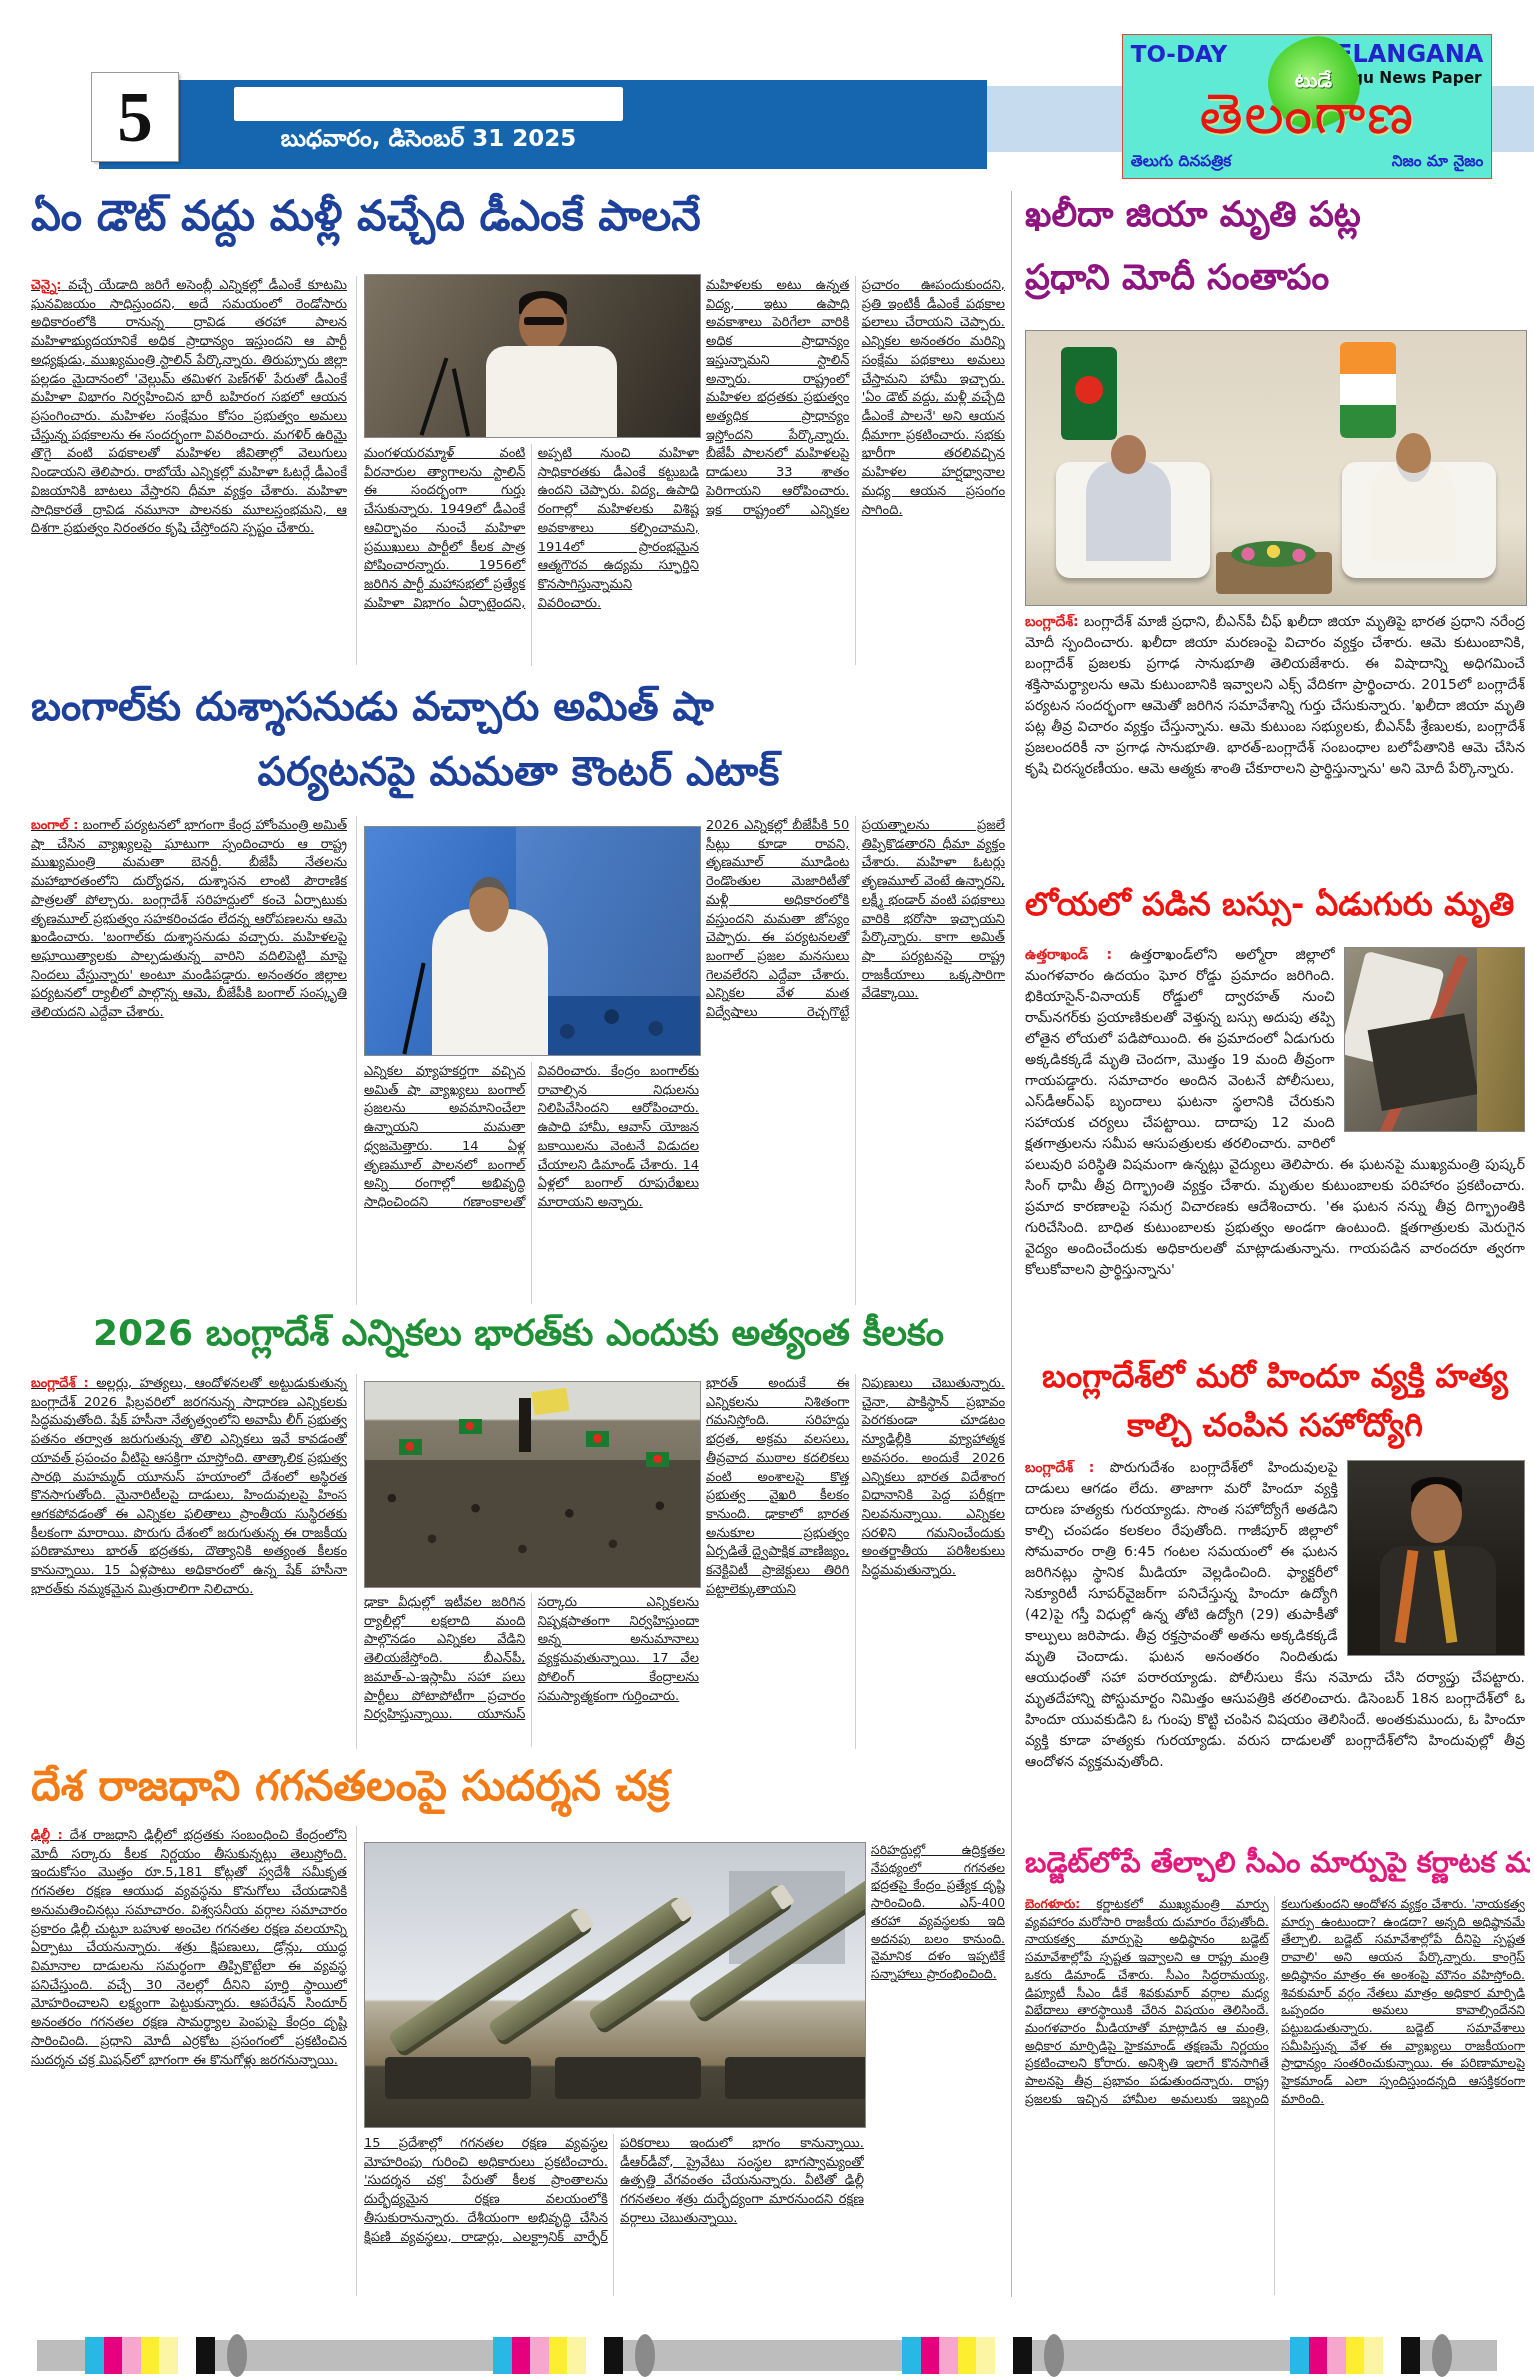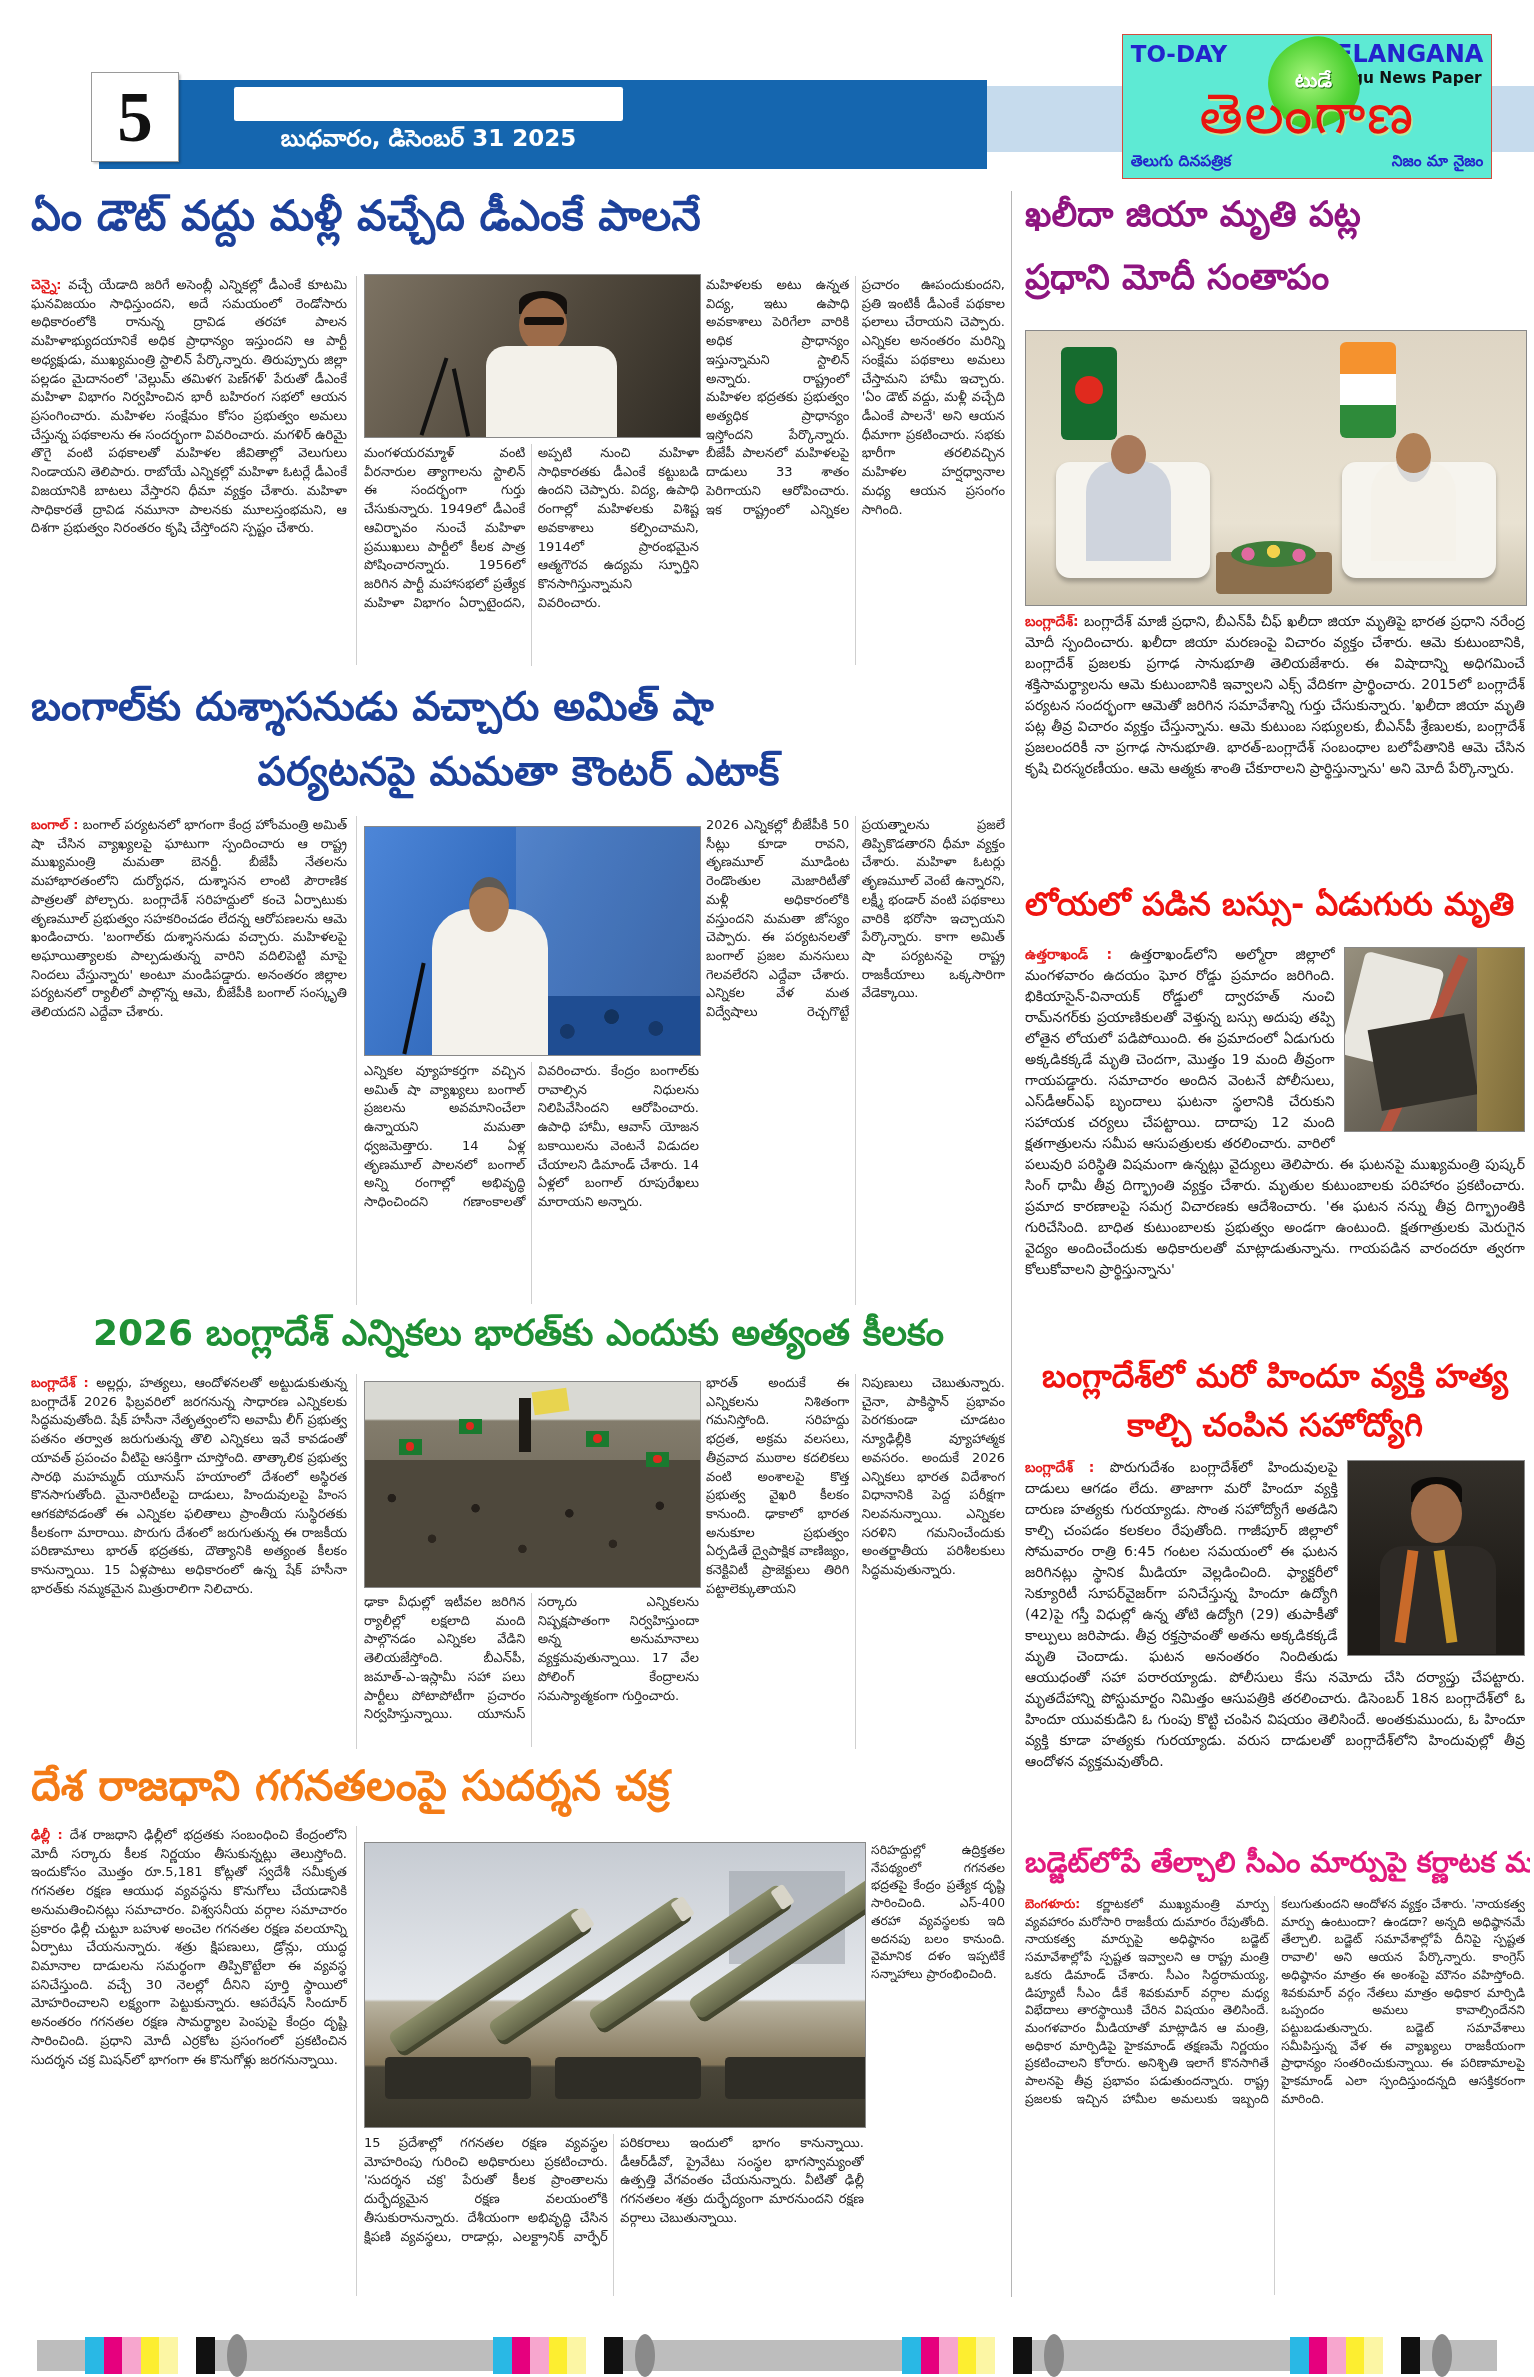--- a/index.html
+++ b/index.html
@@ -28,21 +28,21 @@
   .logo .map span{color:#fff;font-weight:800;font-size:20px;text-shadow:0.8px 0.8px 0 #1c6e12;transform:rotate(8deg);}
   .logo .script{position:absolute;left:0;top:51px;width:100%;text-align:center;color:#e8140f;
                 font-weight:400;font-size:56px;line-height:1;text-shadow:1.5px 1.5px 0 #bfe79a;letter-spacing:1.5px;}
   .logo .bl{position:absolute;left:7.7px;bottom:4.6px;color:#2323cc;font-size:15.4px;font-weight:600;}
   .logo .br{position:absolute;right:7.7px;bottom:4.6px;color:#2323cc;font-size:15.4px;font-weight:800;}
   
   .vrule{left:1011px;top:191px;width:0.8px;height:2106px;background:#b5b5b5;}
   .headline{font-weight:800;white-space:nowrap;overflow:hidden;}
   .h-navy{color:#1d419b;} .h-purple{color:#8e1580;} .h-red{color:#ef1410;}
   .h-green{color:#1f9035;} .h-orange{color:#f47b16;} .h-pink{color:#e2187d;}
-  .body{font-size:13px;line-height:1.44;text-align:justify;overflow:hidden;}
+  .body{font-size:13px;line-height:1.44;text-align:justify;overflow:hidden;text-decoration:underline;}
   .body-lg{font-size:14px;line-height:1.5;text-align:justify;overflow:hidden;}
   .dateline{font-weight:800;color:#e31c1c;}
   .cols2{column-count:2;column-gap:12.3px;column-rule:0.8px solid #cfcfcf;}
   .rrule{border-right:0.8px solid #cfcfcf;padding-right:9.3px;}
   .photo{overflow:hidden;border:0.8px solid #888;}
   
   .ph-stalin{background:linear-gradient(120deg,#7d7363 0%,#50483c 55%,#2f2b24 100%);}
   .ph-stalin .head{position:absolute;left:46%;top:14%;width:48px;height:54px;border-radius:50%;background:#9c6b49;}
   .ph-stalin .hair{position:absolute;left:46%;top:10%;width:48px;height:23px;border-radius:50% 50% 0 0;background:#14100d;}
   .ph-stalin .glasses{position:absolute;left:47.5%;top:26%;width:40px;height:7.7px;background:#14100d;border-radius:3.1px;}

